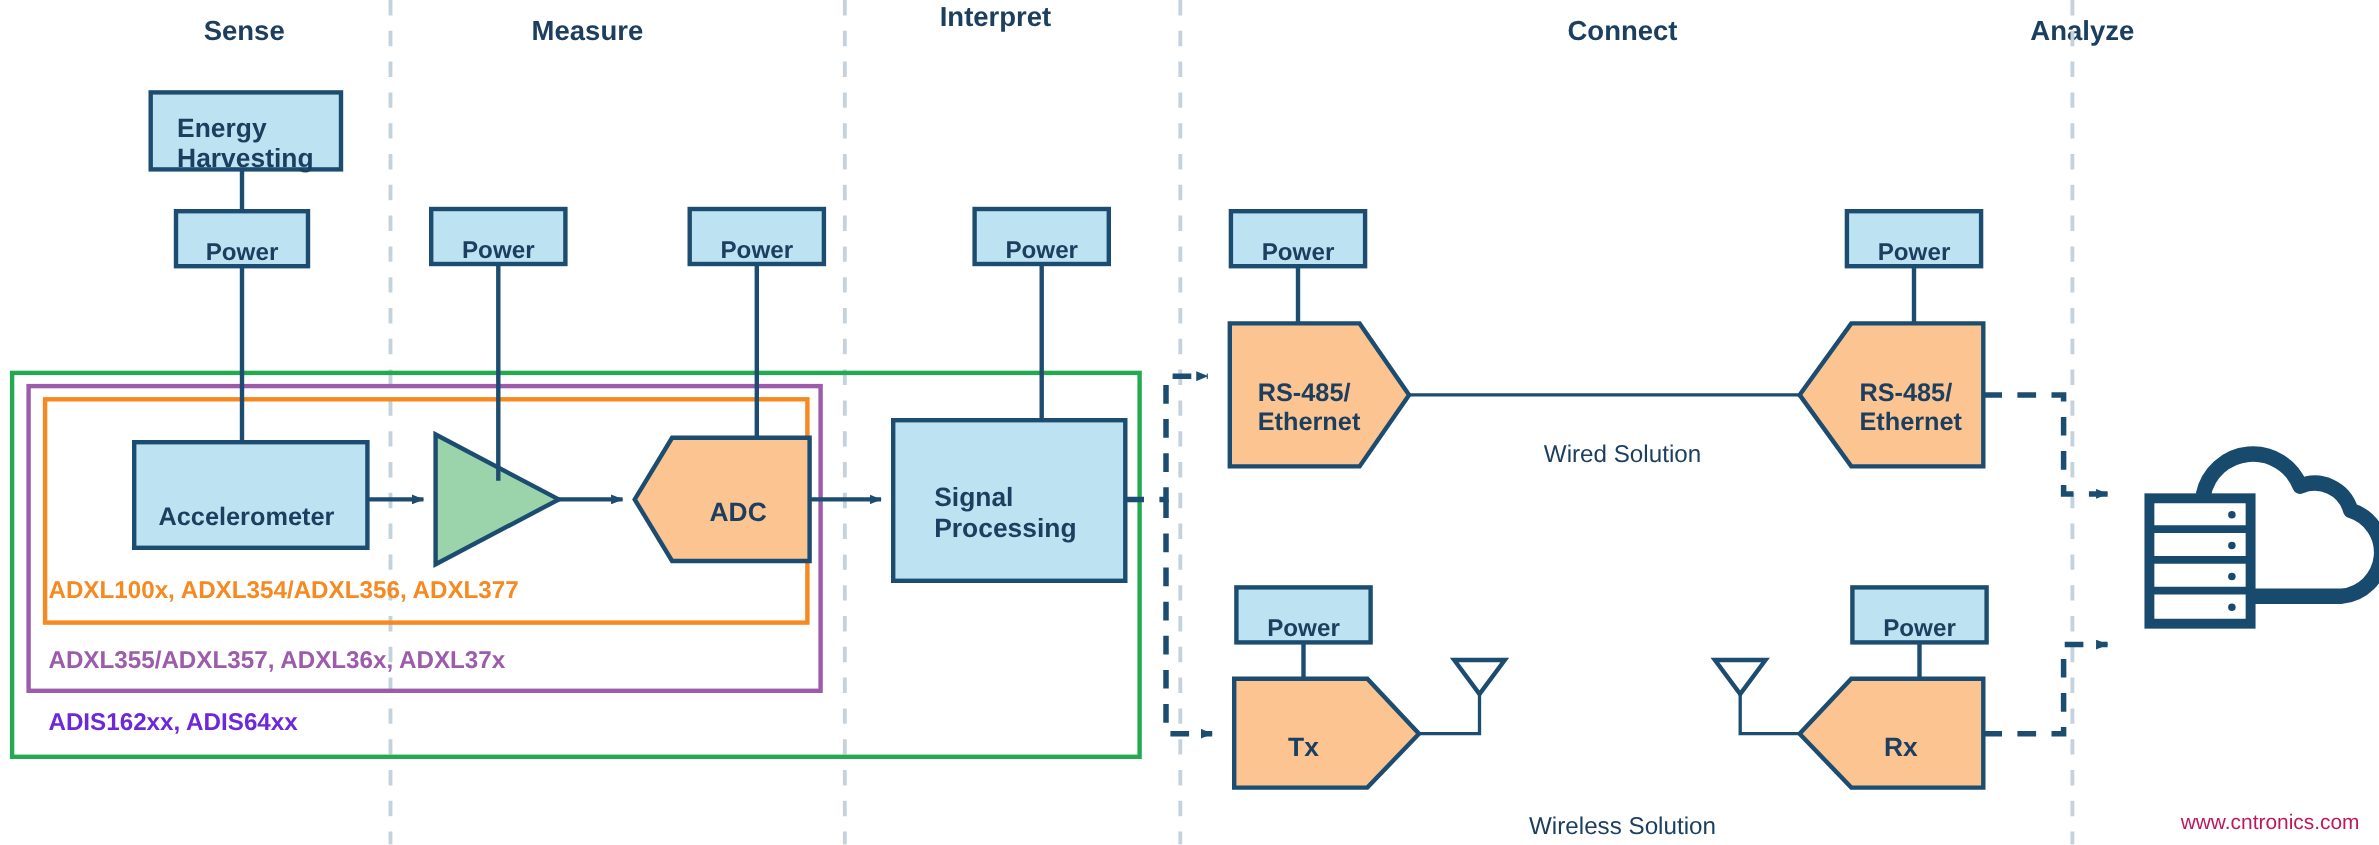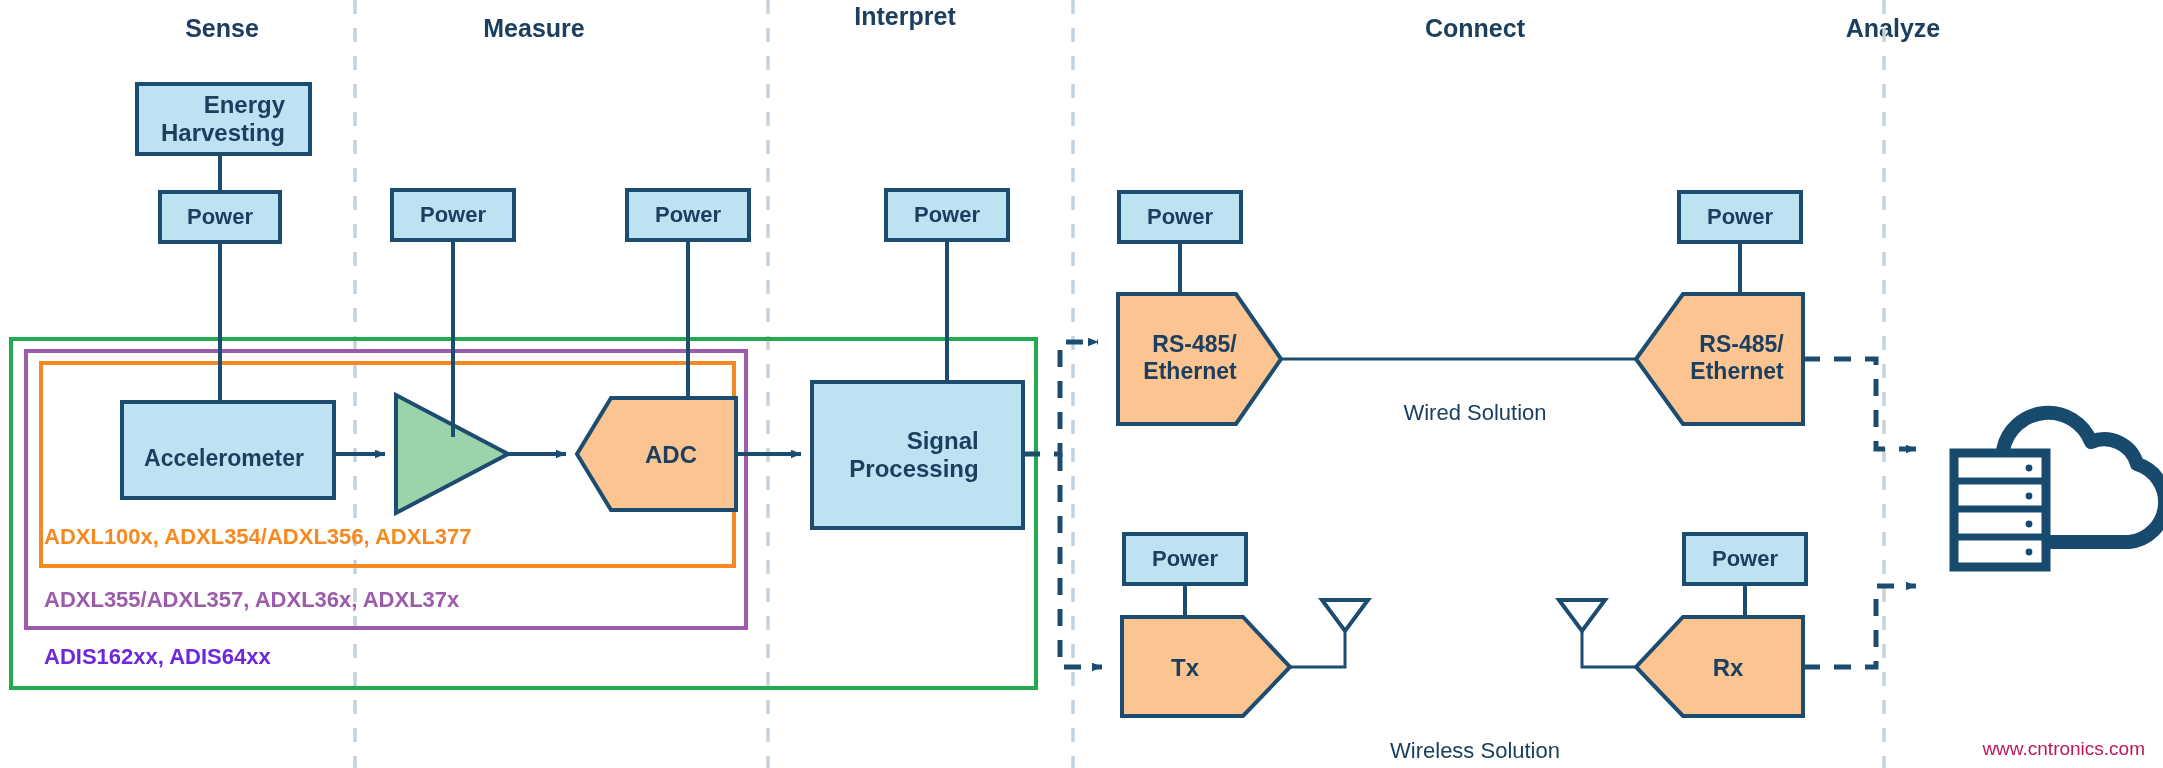--- a/index.html
+++ b/index.html
@@ -12,25 +12,26 @@
     font-weight:bold;
     color:#1c3f60;
     text-align:center;
     white-space:nowrap;
     transform:translateX(-50%);
   }
   .nodelabel{
     position:absolute;
     color:#1c3f60;
     font-weight:bold;
-    text-align:right;
+    text-align:left;
     line-height:1.16;
     white-space:pre-line;
     transform:translate(-50%,-50%);
     pointer-events:none;
+    margin-top:12px;
   }
   .lbl-power{font-size:22px;}
   .lbl-big{font-size:24px;}
   .lbl-mid{font-size:23px;}
   .solnlabel{
     position:absolute;
     font-size:22px;
     font-weight:normal;
     color:#1c3f60;
     white-space:nowrap;

